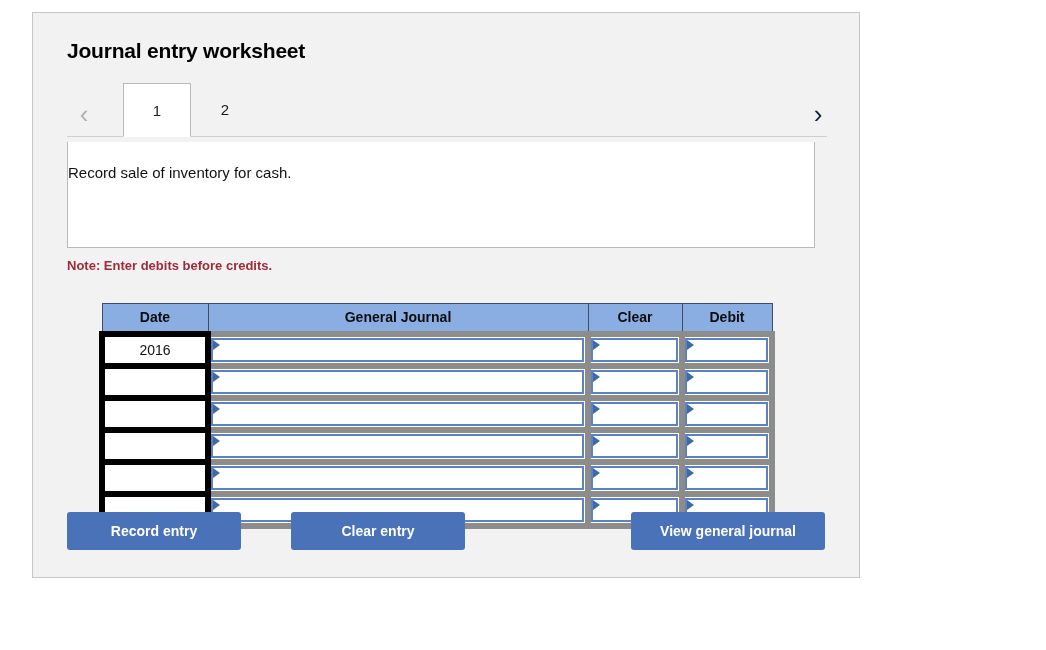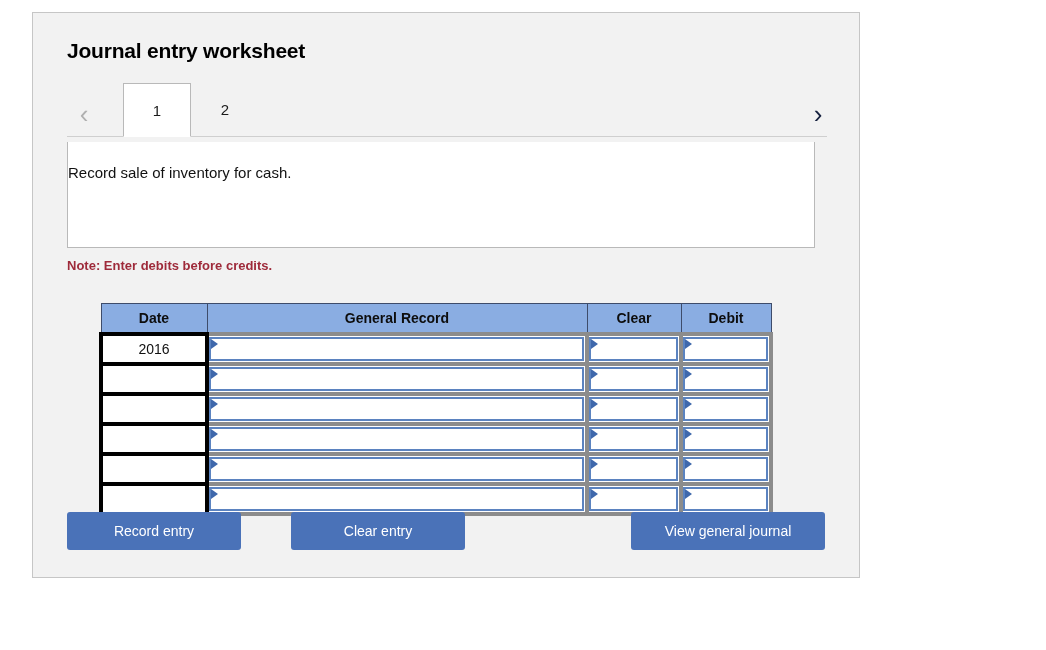--- a/index.html
+++ b/index.html
@@ -117,21 +117,21 @@
     background: #8aade2;
     border: 1px solid #3e4c6a;
     font-size: 14px;
     font-weight: bold;
     color: #0d0d0d;
     height: 30px;
     text-align: center;
     padding: 0;
   }
   .jtable td {
-    border: 4px solid #000000;
+    border: 6px solid #000000;
     height: 26px;
     padding: 0;
     background: #ffffff;
     vertical-align: middle;
   }
   .col-date   { width: 106px; }
   .col-gj     { width: 380px; }
   .col-debit  { width: 94px; }
   .col-credit { width: 90px; }
 
@@ -159,21 +159,21 @@
     border-bottom: 5px solid transparent;
   }
   td.inputcell { border-color: #8c8c8c; padding: 0; background: #ffffff; }
 
   
   .btn {
     position: absolute;
     background: #4a72b8;
     color: #ffffff;
     font-size: 14px;
-    font-weight: normal;
+    font-weight: bold;
     border: none;
     border-radius: 3px;
     height: 38px;
     cursor: pointer;
     font-family: "Liberation Sans", sans-serif;
   }
   .btn-record { left: 34px;  top: 499px; width: 174px; }
   .btn-clear  { left: 258px; top: 499px; width: 174px; }
   .btn-view   { left: 598px; top: 499px; width: 194px; }
 </style>
@@ -212,21 +212,21 @@
     <table class="jtable">
       <colgroup>
         <col class="col-date">
           <col class="col-gj">
           <col class="col-debit">
           <col class="col-credit">
       </colgroup>
       <thead>
         <tr>
           <th>Date</th>
-          <th>General Record</th>
+          <th>General Journal</th>
           <th>Clear</th>
           <th>Debit</th>
         </tr>
       </thead>
       <tbody>
         <tr>
           <td class="date-cell">2016</td>
           <td class="inputcell">
             <div class="cell-input">
               <span class="marker"></span>

